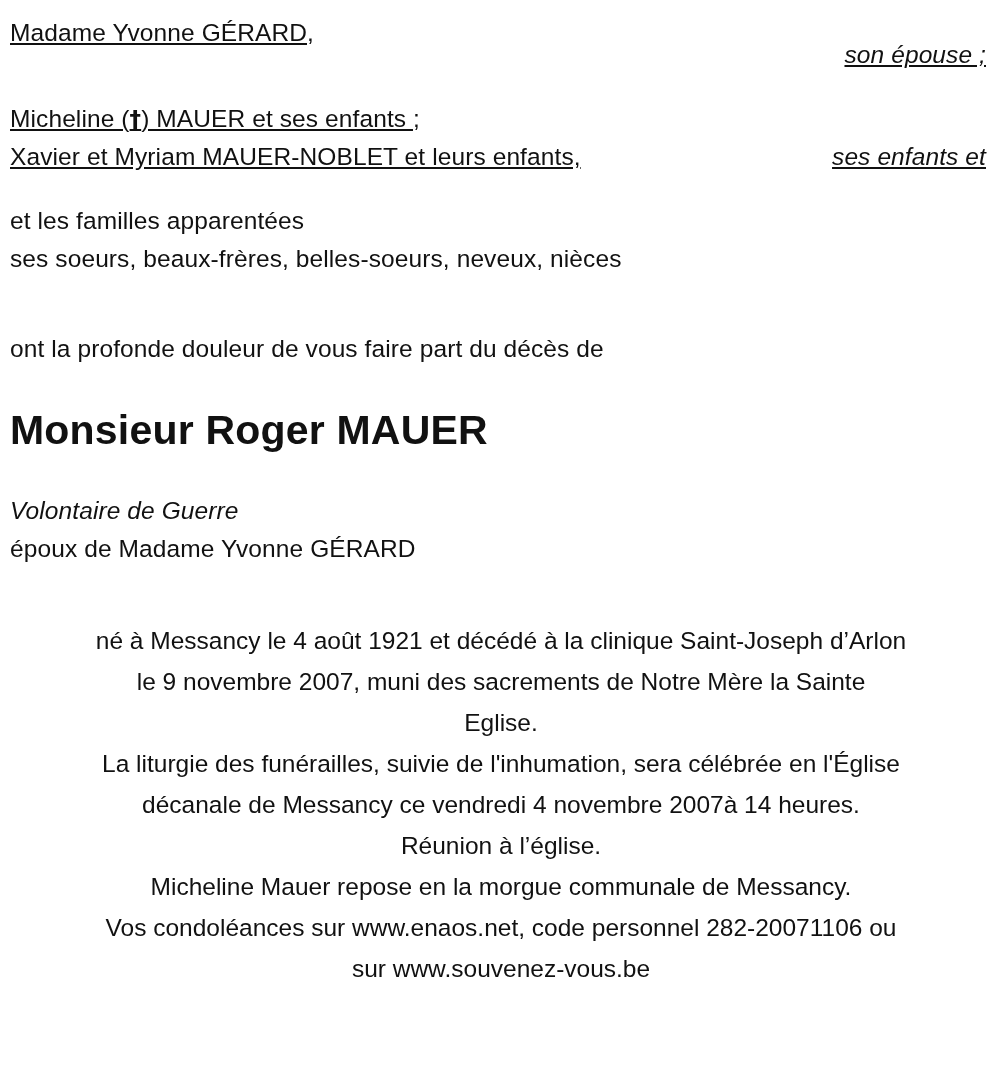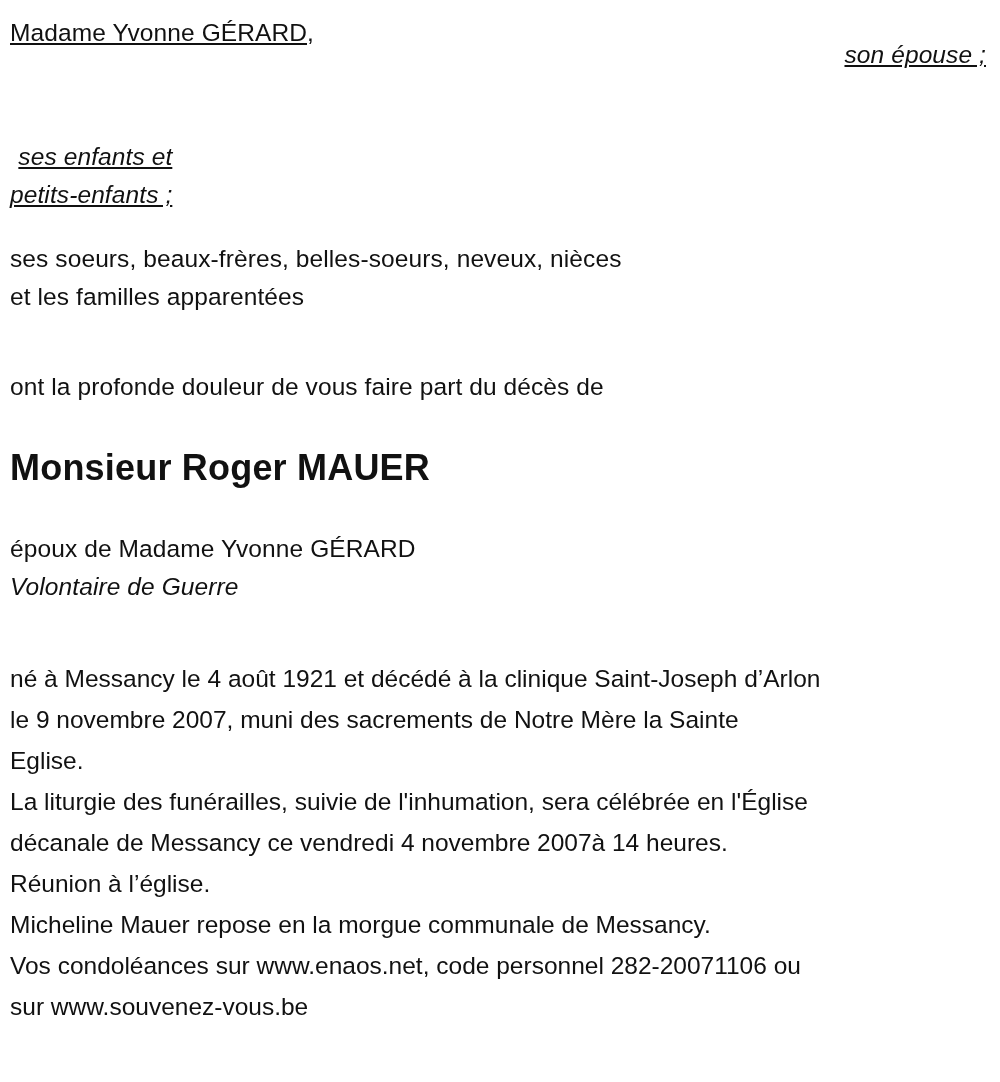--- a/index.html
+++ b/index.html
@@ -59,38 +59,39 @@
   }
 
   .dagger {
     font-weight: bold;
     font-family: "DejaVu Sans", sans-serif;
     font-size: 23px;
   }
 
   
   .deceased-name {
-    font-size: 36px;
+    font-size: 41px;
     font-weight: bold;
     line-height: 44px;
     letter-spacing: 0.2px;
     white-space: pre;
   }
 
   
   .para {
     font-size: 24.5px;
     line-height: 41px;
     max-width: 990px;
   }
   .para + .para {
   }
   .para .l {
     white-space: pre;
     display: block;
+    text-align: center;
   }
 </style>
 </head>
 <body>
 
 <div id="notice">
 
   <div class="kin-block">
 
     <div class="gap-sm"></div>
@@ -100,47 +101,50 @@
         <div class="line">Madame Yvonne GÉRARD,</div>
       </div>
       <div class="kin-right">
         <div class="line italic" style="padding-top:22px;text-align:center;">son épouse ;</div>
       </div>
     </div>
 
     <div class="gap-md"></div>
 
     <div class="kin-row">
+      <div class="kin-left">
+        <div class="line"><span>Micheline (</span><span class="dagger">†</span><span>) MAUER et ses enfants ;</span></div>
+        <div class="line">Xavier et Myriam MAUER-NOBLET et leurs enfants,</div>
+      </div>
       <div class="kin-right">
         <div class="line italic" style="padding-top:38px;">ses enfants et</div>
-        <div class="line italic">petits-enfants ;</div>
       </div>
     </div>
 
     <div class="gap-md"></div>
 
     <div>
+      <div class="line">et les familles apparentées</div>
       <div class="line">ses soeurs, beaux-frères, belles-soeurs, neveux, nièces</div>
-      <div class="line">et les familles apparentées</div>
     </div>
 
   </div>
 
   <div class="gap-xl"></div>
 
   <div class="line">ont la profonde douleur de vous faire part du décès de</div>
 
   <div class="gap-lg"></div>
 
   <div class="deceased-name">Monsieur Roger MAUER</div>
 
   <div class="gap-lg"></div>
 
+  <div class="line italic">Volontaire de Guerre</div>
   <div class="line">époux de Madame Yvonne GÉRARD</div>
-  <div class="line italic">Volontaire de Guerre</div>
 
   <div class="gap-xl"></div>
 
   <div class="para">
     <span class="l">né à Messancy le 4 août 1921 et décédé à la clinique Saint-Joseph d’Arlon</span>
     <span class="l">le 9 novembre 2007, muni des sacrements de Notre Mère la Sainte</span>
     <span class="l">Eglise.</span>
   </div>
 
   <div class="para">

